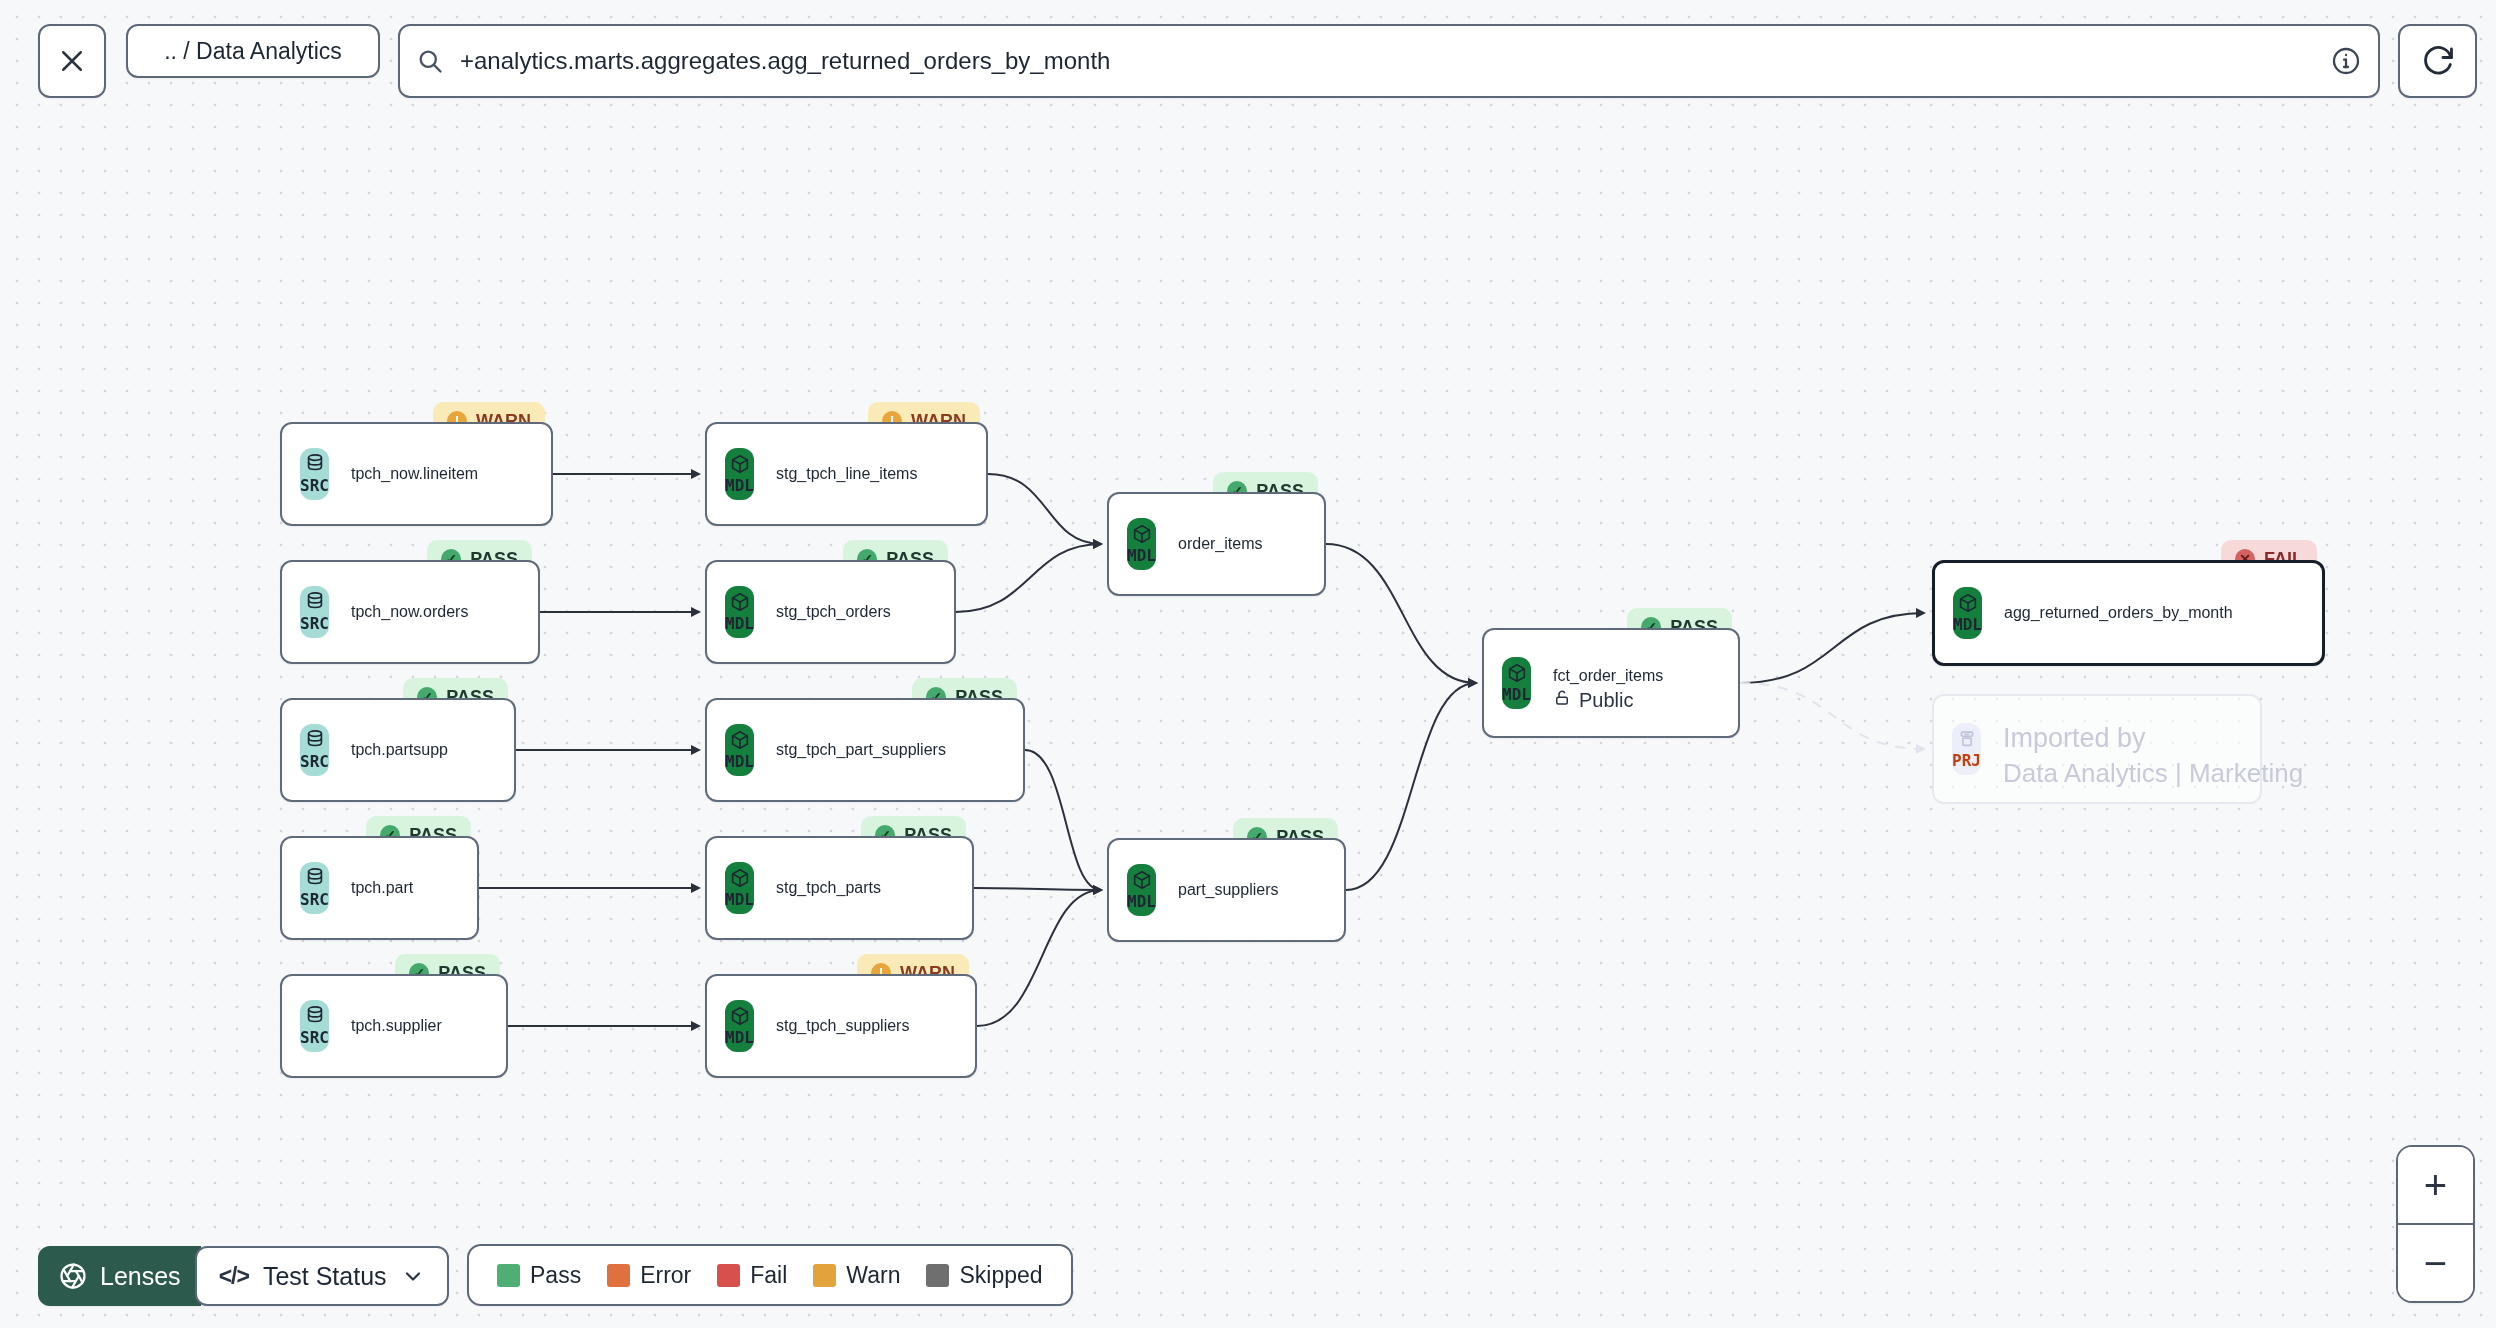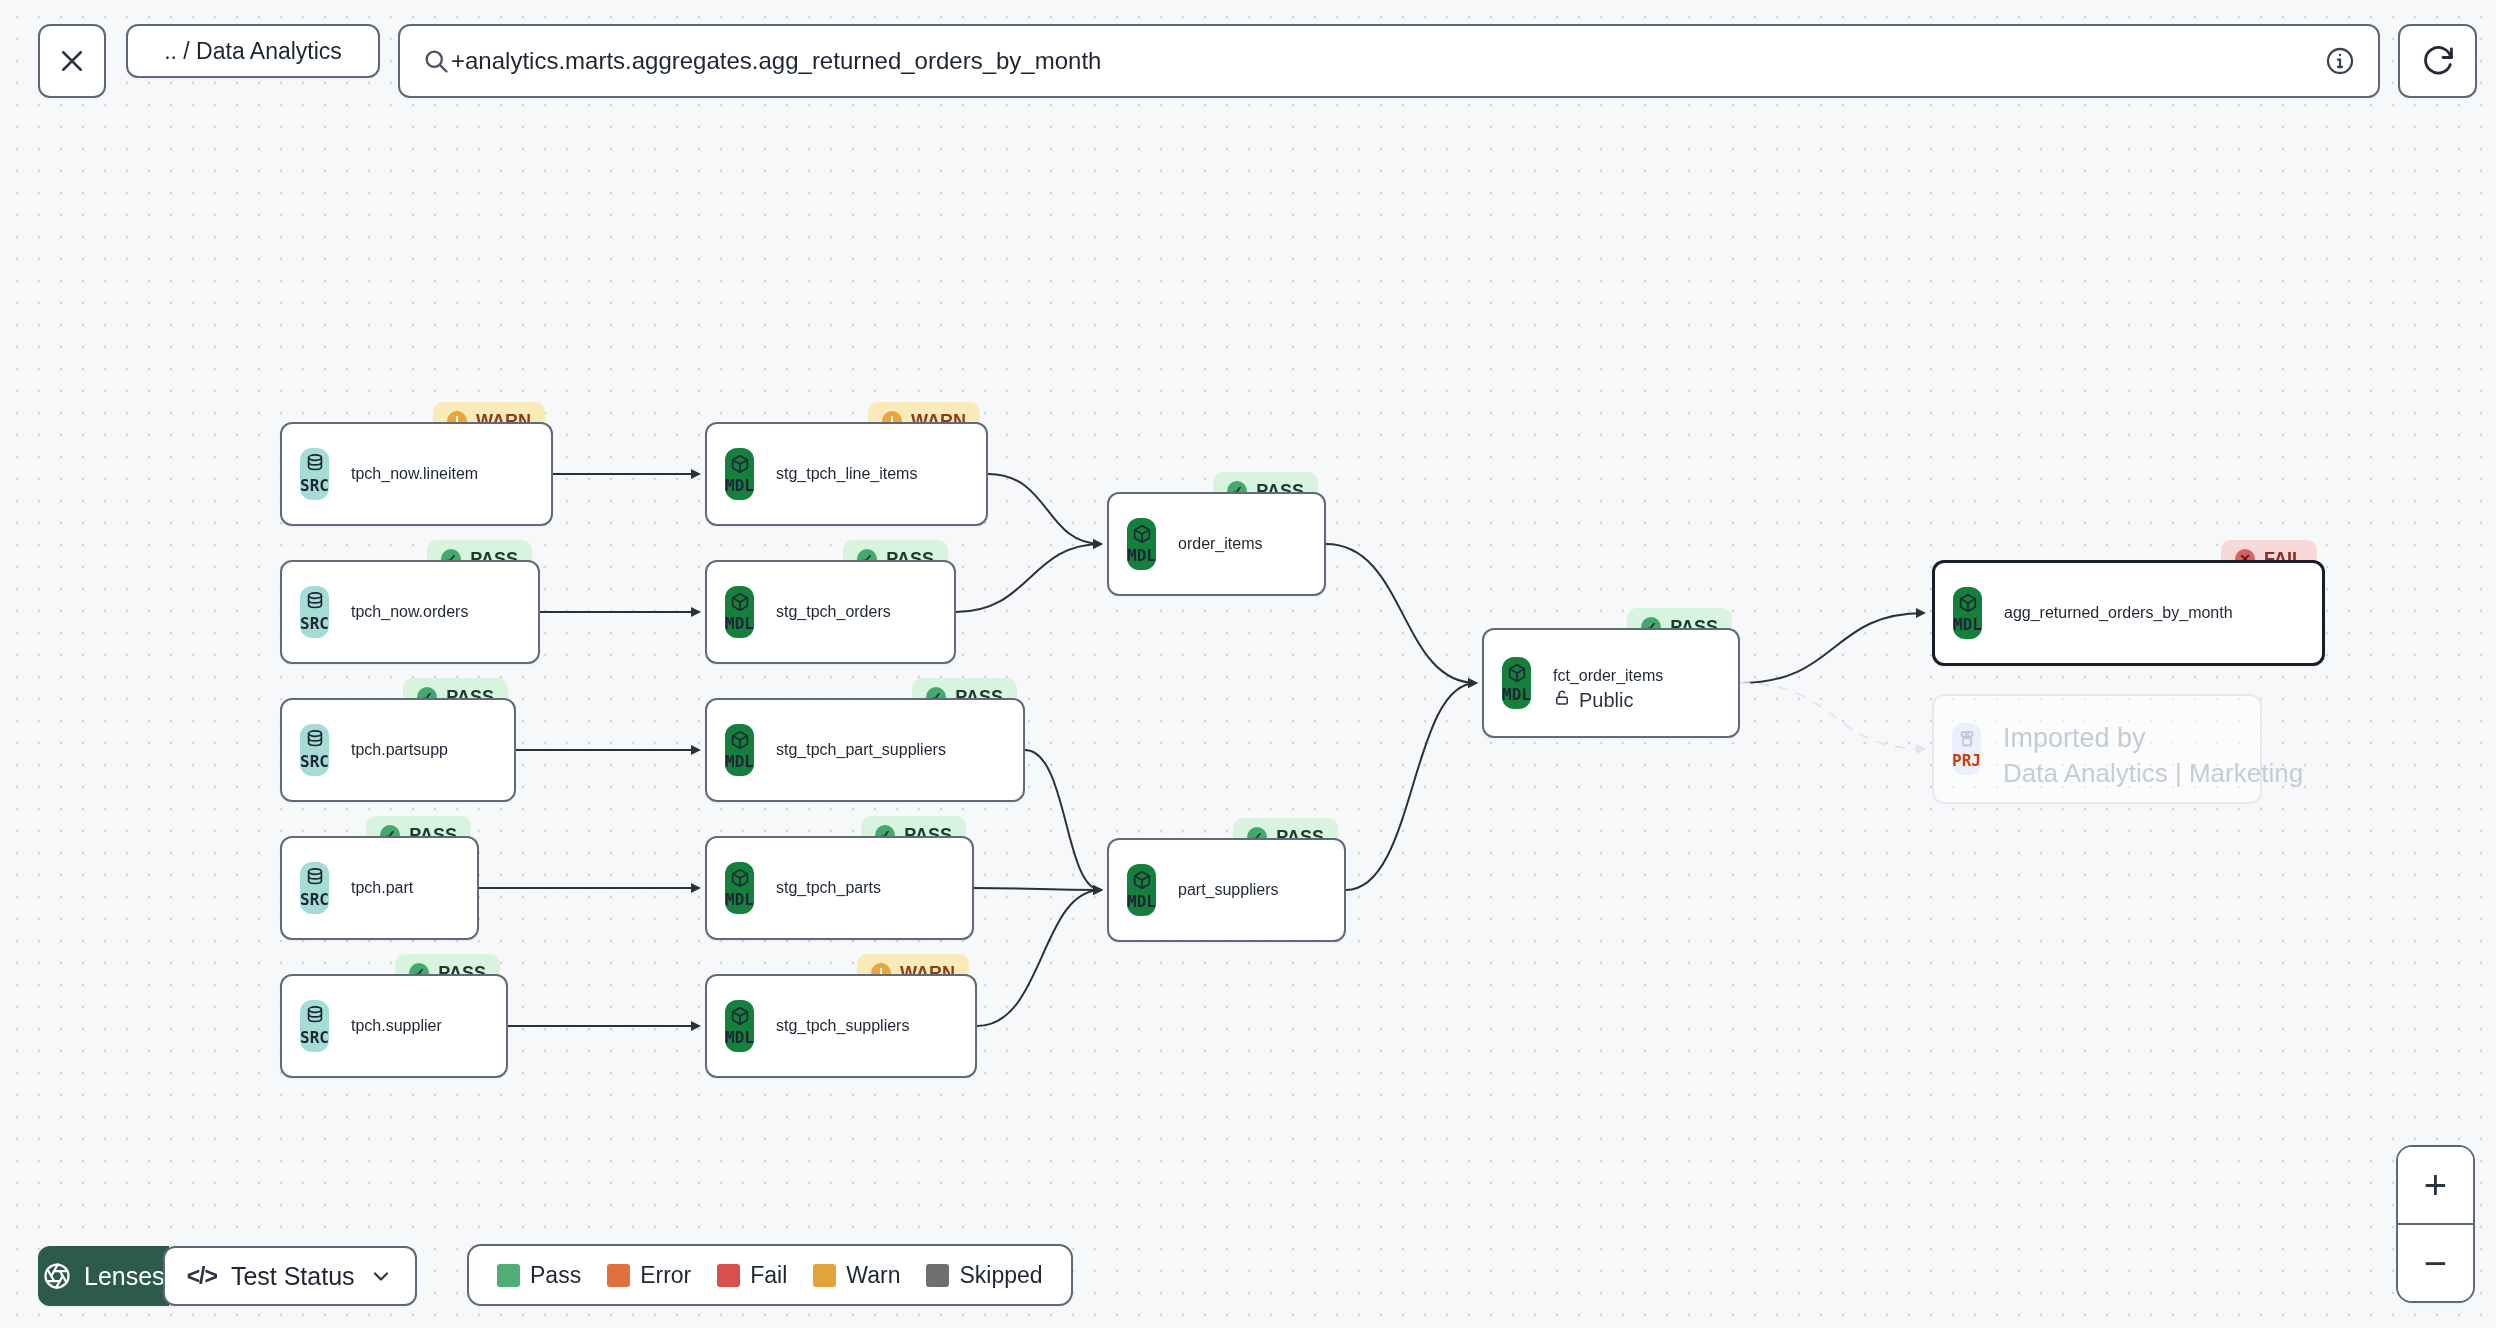--- a/index.html
+++ b/index.html
@@ -10,21 +10,21 @@
     background-image:radial-gradient(#d2d5db 1.5px, transparent 1.6px);
     background-size:22px 22px;background-position:6px 6px;
   }
   
   .tbtn{
     position:absolute;background:#fff;border:2px solid #5c6878;border-radius:12px;
     display:flex;align-items:center;justify-content:center;box-sizing:border-box;
     box-shadow:0 1px 2px rgba(16,24,40,.05);
   }
   .breadcrumb-text{font-size:23px;color:#1d2733;}
-  .search-wrap{justify-content:flex-start;padding:0 22px;gap:1px;}
+  .search-wrap{justify-content:flex-start;padding:0 16px;gap:16px;}
   .search-text{font-size:24px;color:#1d2733;flex:1;}
   .iconbtn svg,.search-wrap svg{display:block;}
   
   .node{position:absolute;}
   .card{
     position:absolute;inset:0;background:#fff;border:2px solid #5f6b7a;border-radius:12px;
     display:flex;align-items:center;gap:22px;padding-left:18px;box-sizing:border-box;z-index:1;
     box-shadow:0 1px 2px rgba(16,24,40,.06);
   }
   .node.selected .card{border:3.5px solid #161e29;}
@@ -62,21 +62,21 @@
   .badge.fail .bicon{background:#d66161;color:#5f1717;}
   
   #edges{position:absolute;left:0;top:0;z-index:0;}
   .edge{fill:none;stroke:#2a313c;stroke-width:2px;}
   .edge.dashed{stroke:#e1e4ec;stroke-dasharray:10 9;}
   
   .bottom-group{position:absolute;left:38px;bottom:22px;height:60px;display:flex;
     border-radius:12px;box-shadow:0 1px 2px rgba(16,24,40,.05);}
   .lenses-seg{
     background:#2c5b4d;color:#fff;display:flex;align-items:center;gap:12px;
-    padding:0 4px;border-radius:12px 0 0 12px;font-size:25px;
+    padding:0 20px;border-radius:12px 0 0 12px;font-size:25px;
   }
   .lens-select{
     background:#fff;border:2px solid #5c6878;border-radius:12px;margin-left:-6px;
     display:flex;align-items:center;gap:14px;padding:0 22px;font-size:25px;box-sizing:border-box;
   }
   .code-glyph{font-size:23px;font-weight:bold;letter-spacing:-1px;color:#2a3442;}
   .legend{
     position:absolute;left:467px;bottom:22px;height:62px;box-sizing:border-box;
     background:#fff;border:2px solid #5c6878;border-radius:14px;
     display:flex;align-items:center;gap:26px;padding:0 28px;

